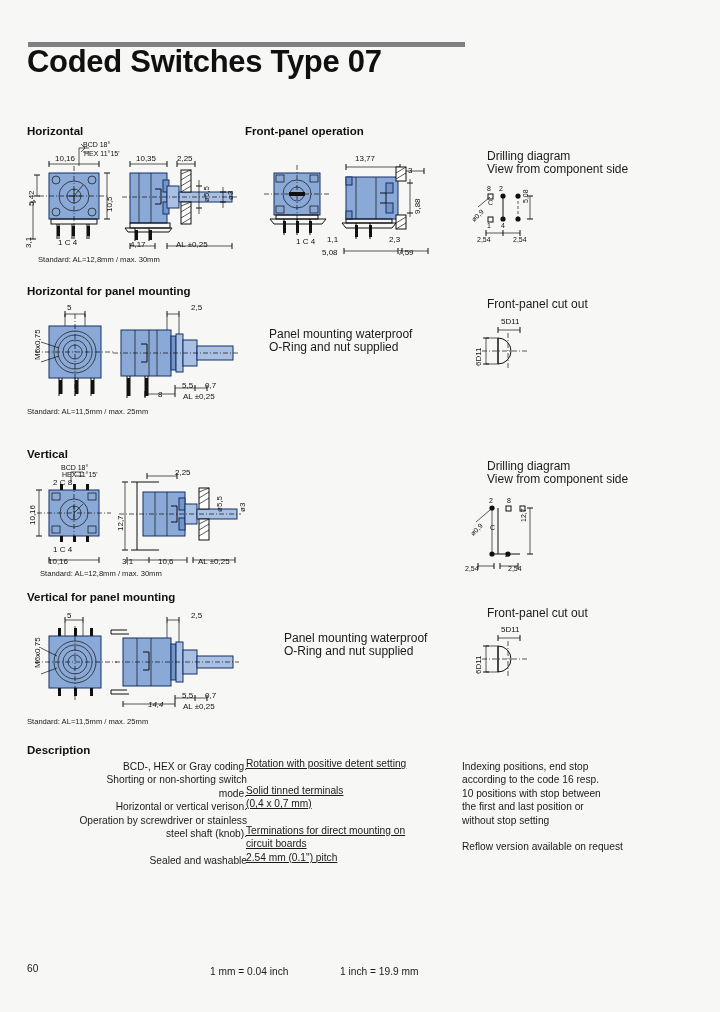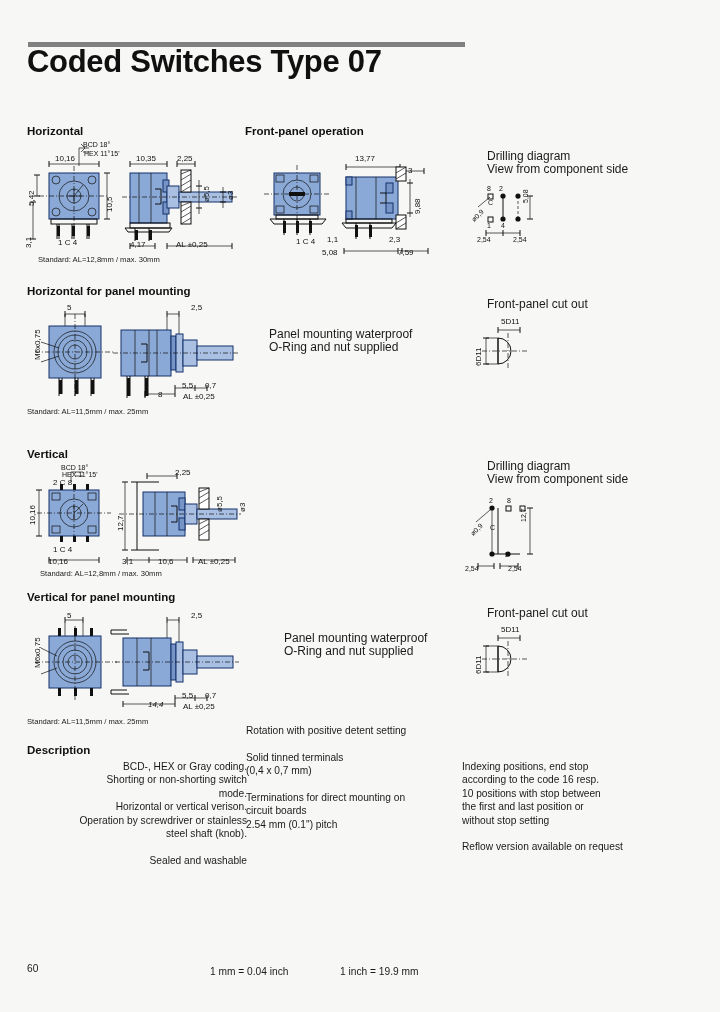--- a/index.html
+++ b/index.html
@@ -574,21 +574,21 @@
 
   <div id="description-heading">Description</div>
   <div class="desc-col" style="left:27px; top:760px; width:220px;text-align:right;">BCD-, HEX or Gray coding.
 Shorting or non-shorting switch
 mode.
 Horizontal or vertical verison.
 Operation by screwdriver or stainless
 steel shaft (knob).
 
 Sealed and washable</div>
-  <div class="desc-col" style="left:246px; top:724px; width:210px;">Rotation with positive detent setting
+  <div class="desc-col" style="left:246px; top:757px; width:210px;text-decoration:underline;">Rotation with positive detent setting
 
 Solid tinned terminals
 (0,4 x 0,7 mm)
 
 Terminations for direct mounting on
 circuit boards
 2.54 mm (0.1") pitch</div>
   <div class="desc-col" style="left:462px; top:760px; width:240px;">Indexing positions, end stop
 according to the code 16 resp.
 10 positions with stop between

